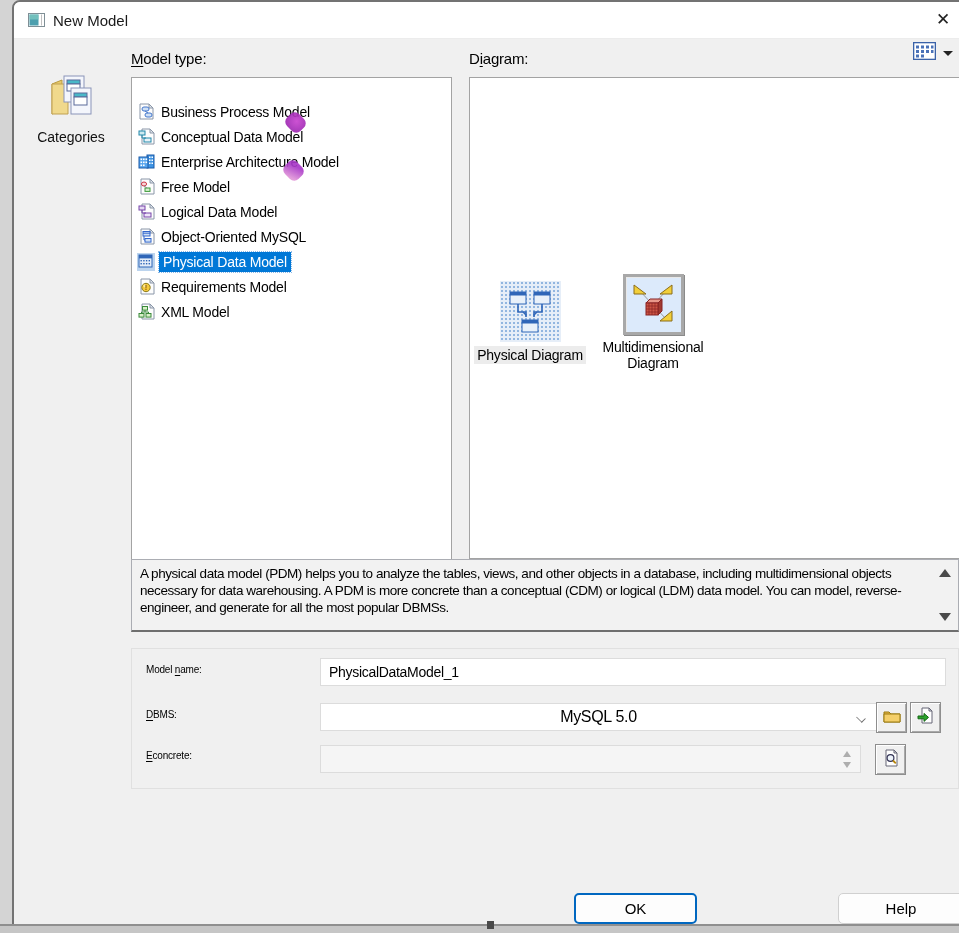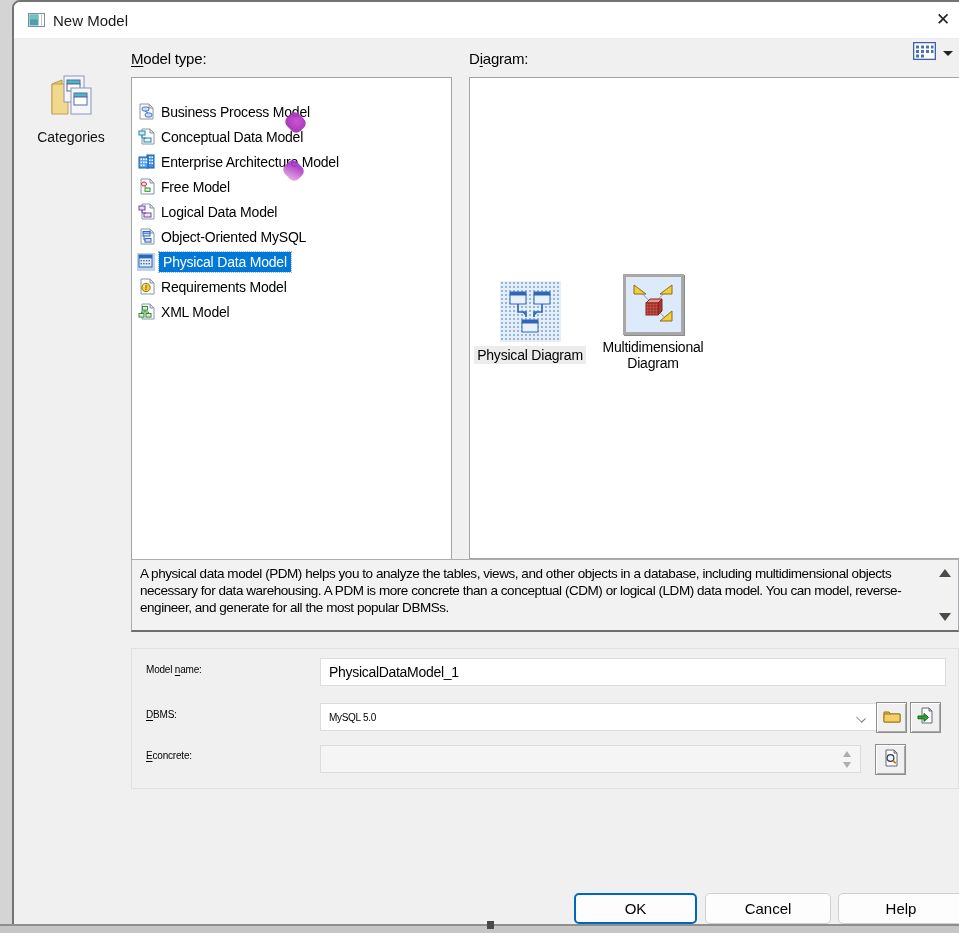--- a/index.html
+++ b/index.html
@@ -52,21 +52,21 @@
   .scr{position:absolute;right:7px;width:0;height:0;border-left:6px solid transparent;border-right:6px solid transparent;}
   .scr.up{top:9px;border-bottom:8px solid #4a4a4a;}
   .scr.dn{bottom:9px;border-top:8px solid #4a4a4a;}
   
   .formbox{position:absolute;left:117px;top:646px;width:828px;height:141px;border:1px solid #e0e0e0;
            box-sizing:border-box;}
   .flabel{position:absolute;font-size:10px;color:#000;letter-spacing:-0.2px;}
   .txt{position:absolute;background:#fff;border:1px solid #dcdcdc;font-family:"Liberation Sans",sans-serif;
        font-size:14px;letter-spacing:-0.3px;color:#000;padding:0 8px;box-sizing:border-box;}
   .combo{position:absolute;background:#fff;border:1px solid #dcdcdc;display:flex;align-items:center;
-         padding:0 8px;box-sizing:border-box;font-size:10px;letter-spacing:-0.3px;}
+         padding:0 8px;box-sizing:border-box;font-size:16px;letter-spacing:-0.3px;justify-content:center;}
   .chev{position:absolute;right:10px;top:10px;width:9px;height:9px;}
   .chev::before{content:"";position:absolute;left:0;top:0;width:7px;height:7px;
                 border-right:1.4px solid #6a6a6a;border-bottom:1.4px solid #6a6a6a;transform:rotate(45deg) scale(1,.7);}
   .extfield{position:absolute;background:#f5f5f5;border:1px solid #dcdcdc;box-sizing:border-box;}
   .spin{position:absolute;right:9px;top:5px;display:flex;flex-direction:column;gap:5px;align-items:center;}
   .sarr{width:0;height:0;border-left:4.5px solid transparent;border-right:4.5px solid transparent;}
   .sarr.up{border-bottom:6px solid #aeaeae;}
   .sarr.dn{border-top:6px solid #aeaeae;}
   .sqbtn{position:absolute;width:31px;height:31px;background:#f0f0f0;border:1px solid #8e8e8e;
          box-shadow:inset 1px 1px 0 #ffffff, inset -1px -1px 0 #a9a9a9;display:flex;
@@ -400,19 +400,18 @@
           <line x1="11" y1="11.5" x2="13.8" y2="14.3" stroke="#b8860b" stroke-width="1.8"></line>
         </svg>
       </span>
     </div>
   </div>
 
   <div class="blob blob1"></div>
   <div class="blob blob2"></div>
 
   <div class="btn default" style="left:560px;top:891px;width:123px;">OK</div>
-  <div class="btn" style="left:691px;top:891px;width:126px;">Cancel</div>
   <div class="btn" style="left:824px;top:891px;width:126px;">Help</div>
 
 </div>
 
 <div class="bottomstrip"></div>
 <div class="edgetick"></div>
 
 </body></html>

